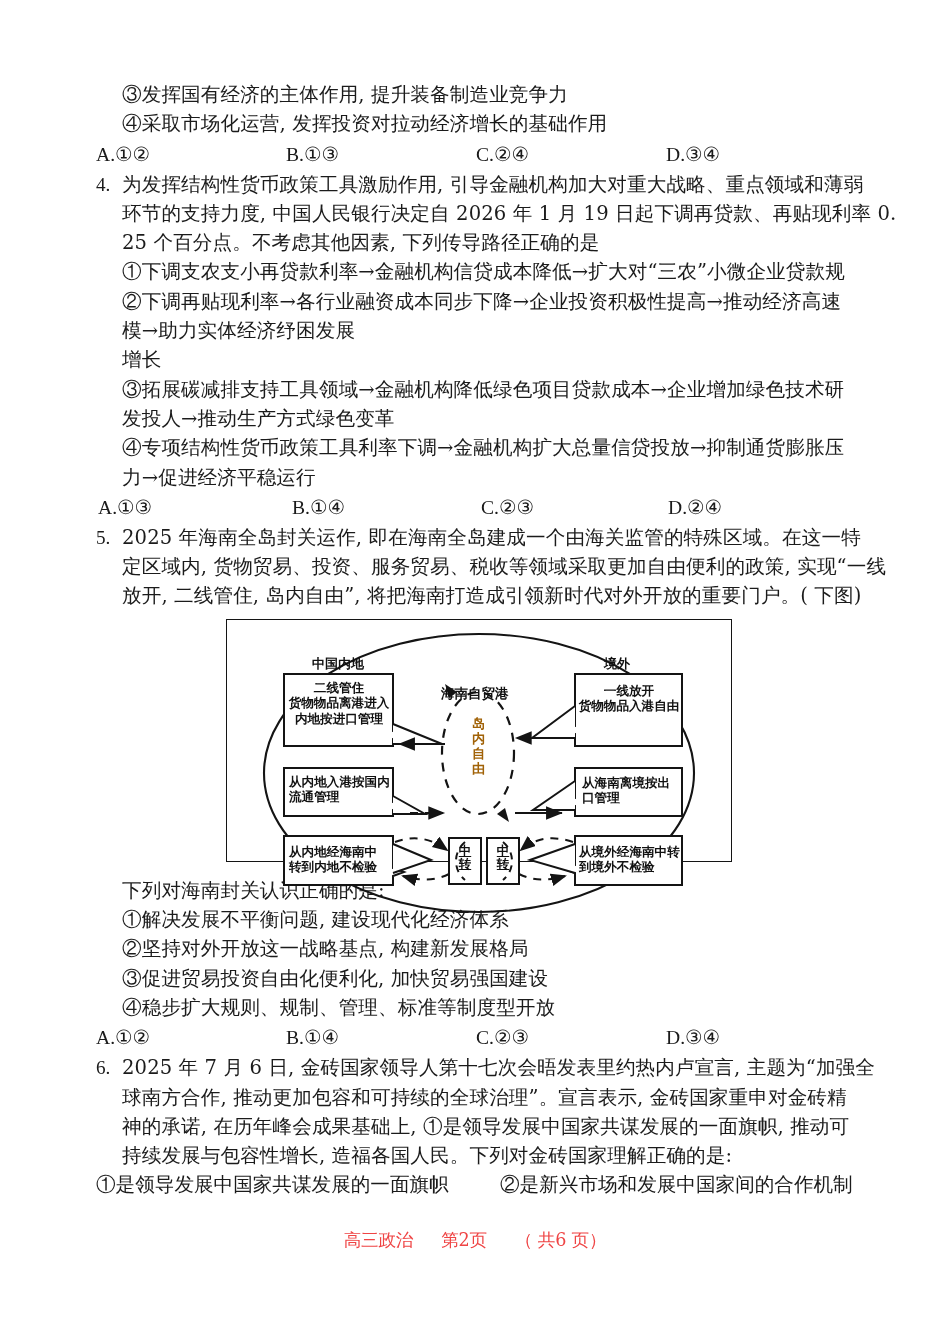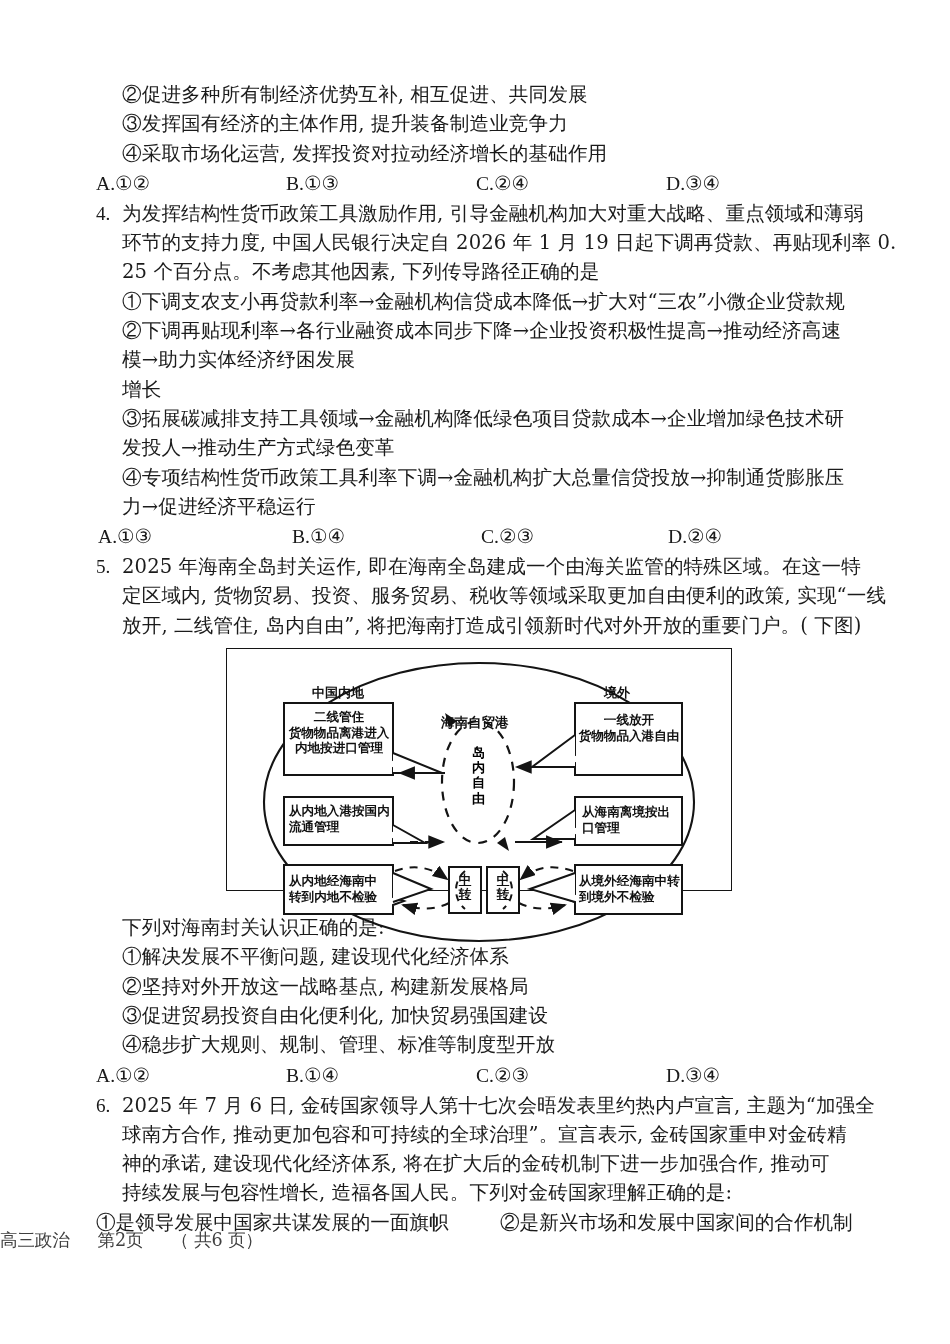--- a/index.html
+++ b/index.html
@@ -68,21 +68,21 @@
   .opts.wide .opt-c { left: 385px; }
   .opts.wide .opt-d { left: 572px; }
 
   .latin { font-family: "Liberation Serif", "DejaVu Serif", serif; }
 
   
   .figure {
     position: relative;
     width: 506px;
     height: 243px;
-    margin: 8px 0 22px 130px;
+    margin: 8px 0 14px 130px;
     border: 1.6px solid #141414;
     box-sizing: border-box;
     background: #fff;
   }
   .figure svg { position: absolute; left: 0; top: 0; }
   .fig-label {
     position: absolute;
     font-size: 13px;
     line-height: 15px;
     font-family: "DejaVu Serif", "Liberation Serif", serif;
@@ -105,54 +105,53 @@
   }
   .bubble-text.left-al { text-align: left; }
 
   .vtext {
     position: absolute;
     font-size: 13.2px;
     line-height: 15.2px;
     font-weight: 700;
     width: 15px;
     text-align: center;
-    color: #000000;
+    color: #a16207;
   }
   .transit-text {
     position: absolute;
     font-size: 12.4px;
     line-height: 13.6px;
     font-weight: 700;
     width: 16px;
     text-align: center;
     color: #111;
     text-decoration: underline;
   }
 
   
   .footer {
     position: absolute;
     left: 0;
     right: 0;
     top: 1228px;
-    text-align: left;
+    text-align: center;
     font-size: 17.6px;
     letter-spacing: 0.4px;
-    color: #404040;
+    color: #ef4444;
   }
   .tight { letter-spacing: -0.2px; }
 </style>
 </head>
 <body>
 
 <div class="page">
   <div class="content">
 
     <div class="q-wrap">
-      <div class="line indent">②促进多种所有制经济优势互补, 相互促进、共同发展</div>
       <div class="line indent">③发挥国有经济的主体作用, 提升装备制造业竞争力</div>
       <div class="line indent">④采取市场化运营, 发挥投资对拉动经济增长的基础作用</div>
       <div class="opts indent">
         <span class="opt opt-a latin">A.①②</span>
         <span class="opt opt-b latin">B.①③</span>
         <span class="opt opt-c latin">C.②④</span>
         <span class="opt opt-d latin">D.③④</span>
       </div>
     </div>
 
@@ -276,21 +275,21 @@
         <span class="opt opt-b latin">B.①④</span>
         <span class="opt opt-c latin">C.②③</span>
         <span class="opt opt-d latin">D.③④</span>
       </div>
     </div>
 
     <div class="q-wrap q-body">
       <span class="num">6.</span>
       <div class="line indent">2025 年 7 月 6 日, 金砖国家领导人第十七次会晤发表里约热内卢宣言, 主题为“加强全</div>
       <div class="line indent">球南方合作, 推动更加包容和可持续的全球治理”。宣言表示, 金砖国家重申对金砖精</div>
-      <div class="line indent">神的承诺, 建设现代化经济体系, 将在扩大后的金砖机制下进一步加强合作, 推动可</div>
+      <div class="line indent">神的承诺, 在历年峰会成果基础上, ①是领导发展中国家共谋发展的一面旗帜, 推动可</div>
       <div class="line indent">持续发展与包容性增长, 造福各国人民。下列对金砖国家理解正确的是:</div>
       <div class="opts indent" style="height:29px;line-height:29px;">
         <span class="opt" style="left:0px;text-align:center;">①是领导发展中国家共谋发展的一面旗帜</span>
         <span class="opt" style="left:404px;">②是新兴市场和发展中国家间的合作机制</span>
       </div>
     </div>
 
   </div>
 
   <div class="footer">

